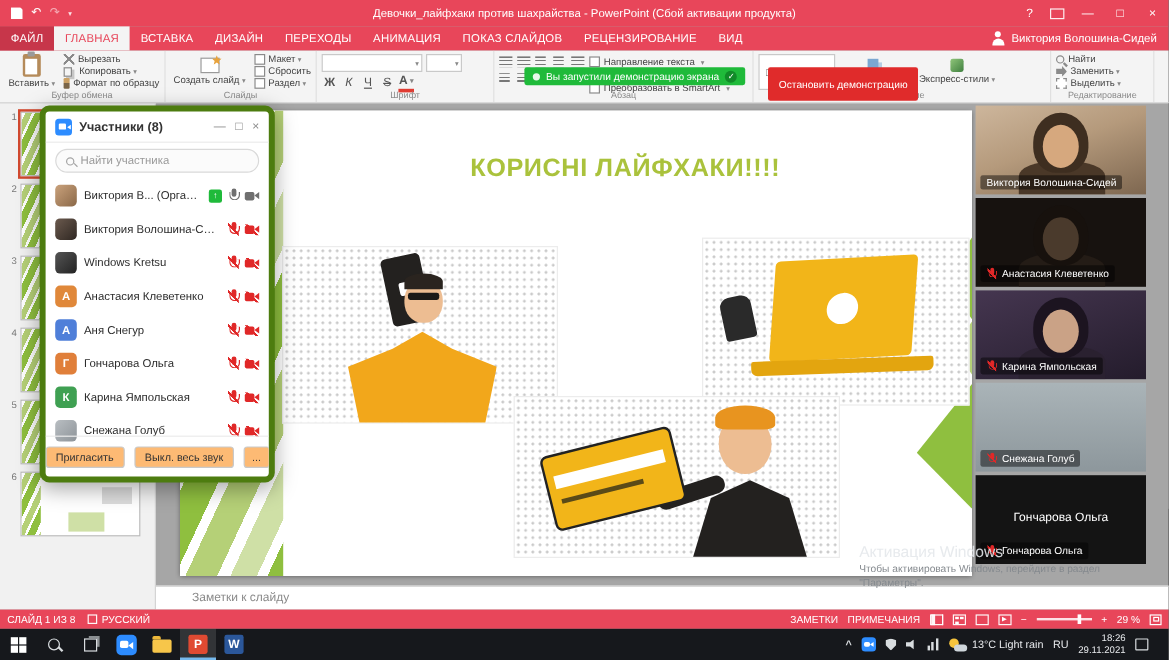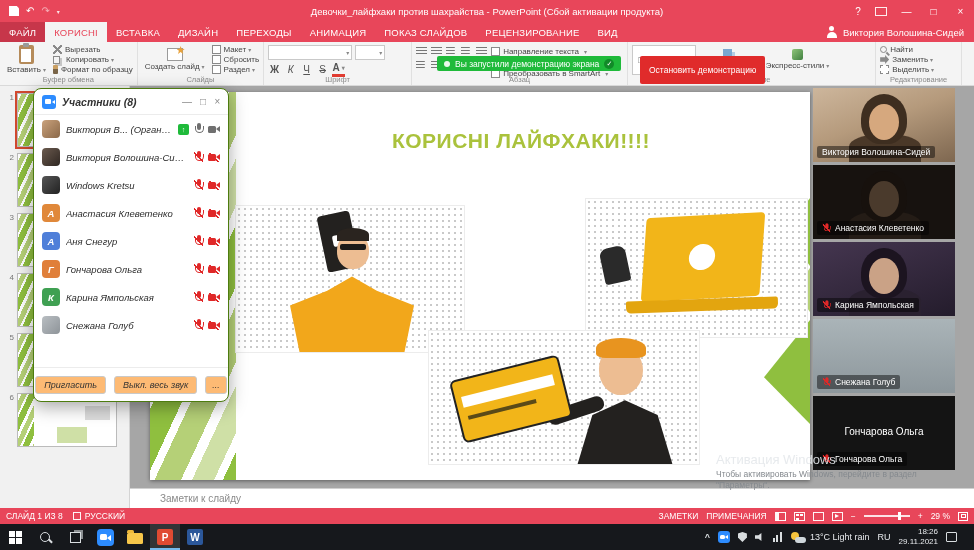--- a/index.html
+++ b/index.html
@@ -173,21 +173,21 @@
   .wx{display:flex;align-items:center;gap:4px;font-size:9px;white-space:nowrap;}
   .wx-ic{width:15px;height:11px;position:relative;}
   .wx-ic::before{content:'';position:absolute;left:0;top:0;width:8px;height:8px;border-radius:50%;background:#f5c33d;}
   .wx-ic::after{content:'';position:absolute;right:0;bottom:0;width:11px;height:6px;border-radius:4px;background:#cfd6db;}
   .tb-lang{font-size:9px;}
   .clock{font-size:8px;line-height:1.25;text-align:right;}
   .ntf-ic{width:11px;height:10px;border:1.3px solid #d9dde0;border-radius:1px;}
   .desk-sliver{width:5px;height:100%;border-left:1px solid rgba(255,255,255,.3);}
 
   
-  .zpanel{position:absolute;left:33px;top:88px;width:196px;height:314px;background:#fff;border:1px solid #4d7c0f;border-radius:8px;box-shadow:0 5px 18px rgba(0,0,0,.35);z-index:80;overflow:hidden;font-style:italic;}
+  .zpanel{position:absolute;left:33px;top:88px;width:196px;height:314px;background:#fff;border:5px solid #4d7c0f;border-radius:8px;box-shadow:0 5px 18px rgba(0,0,0,.35);z-index:80;overflow:hidden;}
   .zp-head{height:26px;display:flex;align-items:center;gap:6px;padding:0 8px;border-bottom:1px solid #ececec;}
   .zp-logo{width:14px;height:14px;background:#2d8cff;border-radius:3px;position:relative;flex:none;}
   .zp-logo::before{content:'';position:absolute;left:2.5px;top:4.5px;width:6px;height:5px;background:#fff;border-radius:1px;}
   .zp-logo::after{content:'';position:absolute;right:1.5px;top:5px;width:0;height:0;border-right:3px solid #fff;border-top:2.5px solid transparent;border-bottom:2.5px solid transparent;}
   .zp-title{font-size:10.5px;color:#333;font-weight:bold;flex:1;white-space:nowrap;}
   .zp-ctl{display:flex;gap:8px;color:#8a8a8a;font-size:10px;}
   .zp-search{margin:5px 8px;height:20px;border:1px solid #d9d9d9;border-radius:10px;background:#fbfbfb;display:flex;align-items:center;gap:5px;padding:0 8px;color:#9a9a9a;font-size:9.5px;}
   .srch-ic{width:7px;height:7px;border:1.4px solid #a5a5a5;border-radius:50%;position:relative;flex:none;}
   .srch-ic::after{content:'';position:absolute;width:4px;height:1.4px;background:#a5a5a5;right:-3.5px;bottom:-1.5px;transform:rotate(45deg);}
   .p-list{height:224px;overflow:hidden;}
@@ -256,21 +256,21 @@
       <span class="tb-help">?</span>
       <span class="ribbon-opts"></span>
       <span class="win-btn">—</span>
       <span class="win-btn">□</span>
       <span class="win-btn win-close">×</span>
     </div>
   </div>
 
   <div class="tabs-row">
     <span class="tab tab-file">ФАЙЛ</span>
-    <span class="tab active">КОРИСНІ</span>
+    <span class="tab active">ГЛАВНАЯ</span>
     <span class="tab">ВСТАВКА</span>
     <span class="tab">ДИЗАЙН</span>
     <span class="tab">ПЕРЕХОДЫ</span>
     <span class="tab">АНИМАЦИЯ</span>
     <span class="tab">ПОКАЗ СЛАЙДОВ</span>
     <span class="tab">РЕЦЕНЗИРОВАНИЕ</span>
     <span class="tab">ВИД</span>
     <span class="account">
       <span class="person-ic"></span>
       <span>Виктория Волошина-Сидей</span>
@@ -496,20 +496,24 @@
 
   <div class="zpanel">
     <div class="zp-head">
       <span class="zp-logo"></span>
       <span class="zp-title">Участники (8)</span>
       <span class="zp-ctl">
         <span>—</span>
         <span>□</span>
         <span>×</span>
       </span>
+    </div>
+    <div class="zp-search">
+      <span class="srch-ic"></span>
+      <span>Найти участника</span>
     </div>
     <div class="p-list">
       <div class="p-row">
         <span class="p-avatar av1"></span>
         <span class="p-name">Виктория В... (Организатор, я)</span>
         <span class="p-icons">
           <span class="share-badge"></span>
           <span class="mic"></span>
           <span class="cam"></span>
         </span>

